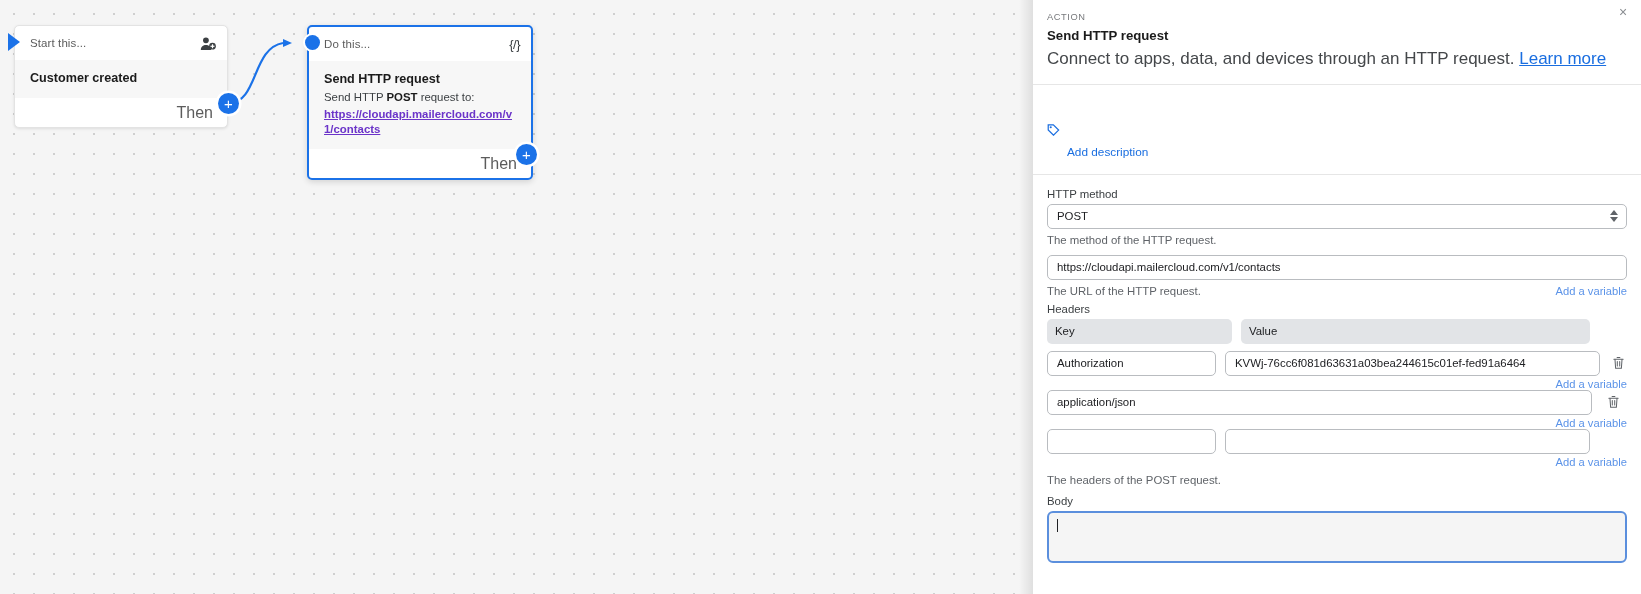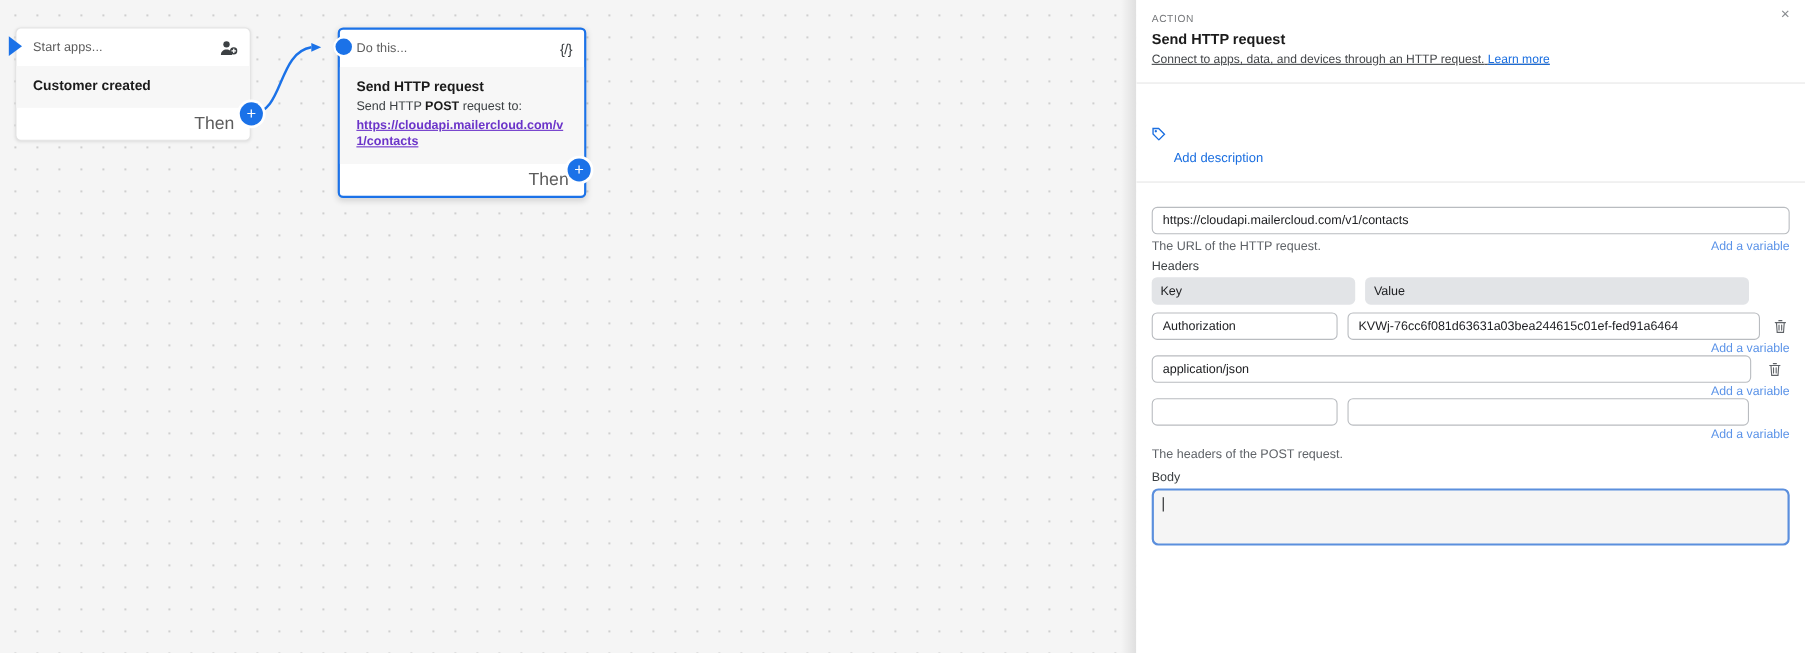--- a/index.html
+++ b/index.html
@@ -176,24 +176,23 @@
     text-transform: uppercase;
     margin: 4px 0 6px 0;
   }
   .panel-title {
     font-size: 13.2px;
     font-weight: bold;
     color: #1b1b1b;
     margin-bottom: 4px;
   }
   .panel-desc {
-    font-size: 11px;
+    font-size: 17px;
     color: #44474a;
     line-height: 1.4;
-    text-decoration: underline;
   }
   .panel-desc a {
     color: #1a6ee0;
     text-decoration: underline;
   }
   .close-x {
     position: absolute;
     right: 10px; top: 4px;
     width: 16px; height: 16px;
     display: flex; align-items: center; justify-content: center;
@@ -336,21 +335,21 @@
 
   <div class="canvas">
 
     <svg class="connector" width="1033" height="594">
       <path d="M 229 103 C 258 103, 252 48, 283 43" fill="none" stroke="#1b72e8" stroke-width="2.2"></path>
       <path d="M 283 43 l -9 -4 l 0 8 z" fill="#1b72e8" transform="translate(9,0)"></path>
     </svg>
 
     <div class="node node-trigger">
       <div class="node-head">
-        <span class="node-head-title">Start apps...</span>
+        <span class="node-head-title">Start this...</span>
         <span class="node-head-icon">
           <svg width="16" height="15" viewBox="0 0 20 18">
             <circle cx="7.4" cy="5" r="3.6" fill="#3c4043"></circle>
             <path d="M1 17 c0 -4 3 -6.2 6.4 -6.2 c3.4 0 6.4 2.2 6.4 6.2 z" fill="#3c4043"></path>
             <circle cx="15.6" cy="12.4" r="4.2" fill="#3c4043"></circle>
             <rect x="14.9" y="9.9" width="1.5" height="5" fill="#fff"></rect>
             <rect x="13.1" y="11.7" width="5" height="1.5" fill="#fff"></rect>
           </svg>
         </span>
       </div>
@@ -402,20 +401,35 @@
         <svg width="13" height="13" viewBox="0 0 16 16">
           <path d="M1.5 2.2h6.3l6.5 6.5-6.3 6.3L1.5 8.5z" fill="none" stroke="#1a6ee0" stroke-width="1.5"></path>
           <circle cx="4.6" cy="5.3" r="1.3" fill="#1a6ee0"></circle>
         </svg>
       </span>
       <span class="add-desc-label">Add description</span>
     </div>
 
     <div class="form">
 
+      <div>
+        <div class="field-label">HTTP method</div>
+        <div class="select-wrap">
+          <input class="input" type="text" readonly="" value="POST" style="">
+          <span class="stepper">
+            <svg width="8" height="5" viewBox="0 0 8 5">
+                <path d="M4 0 L8 5 L0 5 Z" fill="#5f6368"></path>
+              </svg>
+            <svg width="8" height="5" viewBox="0 0 8 5">
+                <path d="M4 5 L0 0 L8 0 Z" fill="#5f6368"></path>
+              </svg>
+          </span>
+        </div>
+        <div class="help-text">The method of the HTTP request.</div>
+      </div>
 
       <div style="margin-top:9px">
         <input class="input" type="text" value="https://cloudapi.mailercloud.com/v1/contacts" style="">
         <div class="row-inline">
           <span class="help-text">The URL of the HTTP request.</span>
           <a class="link-blue" href="#" style="margin-top:5px">Add a variable</a>
         </div>
       </div>
 
       <div style="margin-top:6px">

